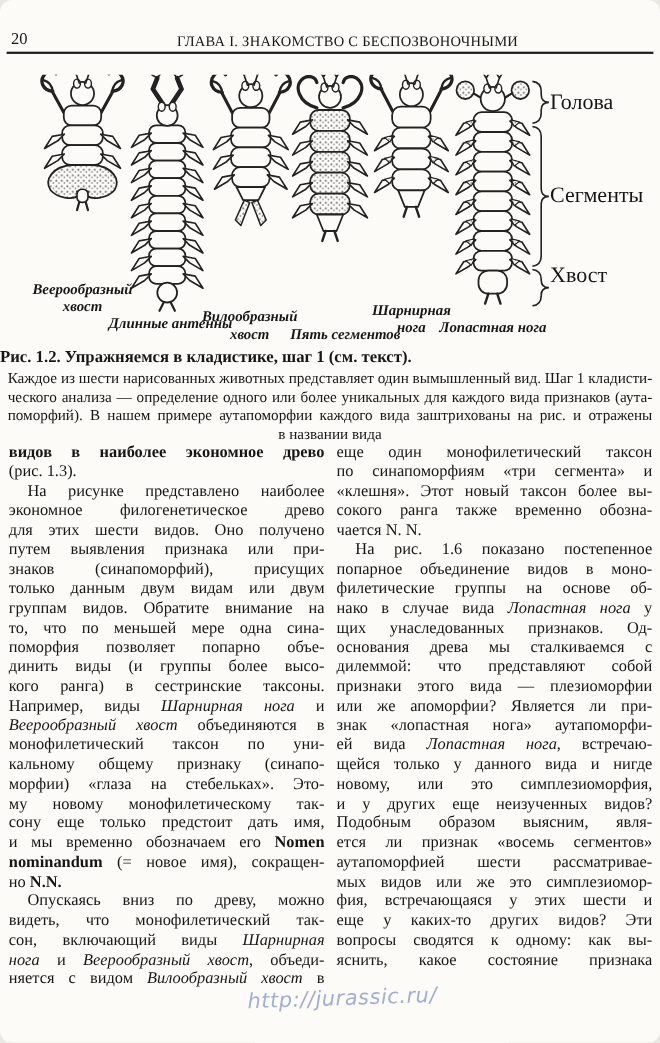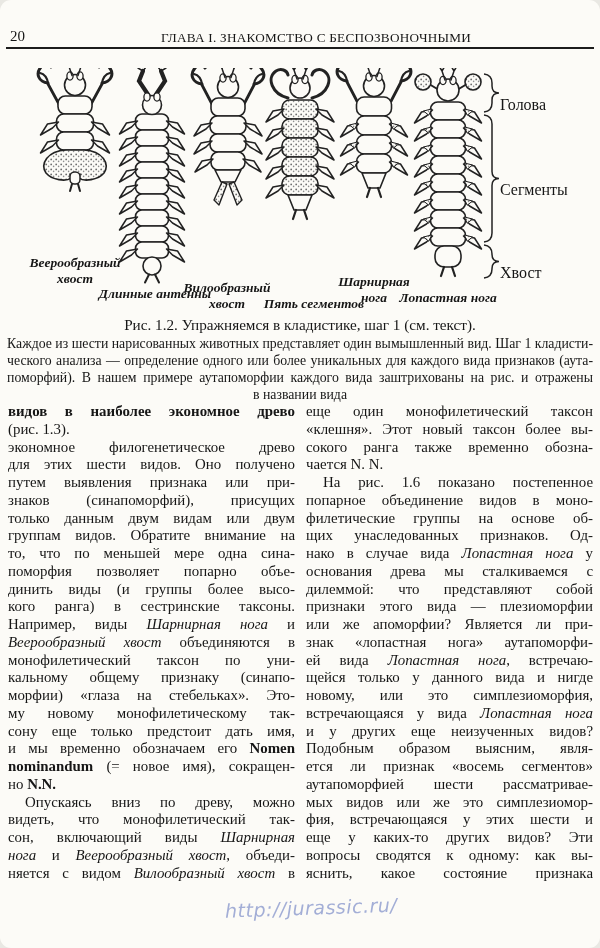--- a/index.html
+++ b/index.html
@@ -5,22 +5,22 @@
   html,body{margin:0;padding:0;background:#e9e8e3;}
   .page{position:relative;width:600px;height:948px;background:#fcfbf7;color:#161616;
         font-family:"Liberation Serif","DejaVu Serif",serif;overflow:hidden;margin:0 auto;border-radius:11px;}
   .pagenum{position:absolute;left:10px;top:28px;font-size:15px;}
   .chapter{position:absolute;left:0;right:0;top:30px;text-align:center;font-size:13.2px;letter-spacing:.25px;padding-left:32px;}
   .rule{position:absolute;left:6px;right:6px;top:47px;height:2px;background:#1c1c1c;}
   .figwrap{position:absolute;left:0;top:68px;width:600px;height:244px;}
   .figwrap svg{position:absolute;left:0;top:0;}
   .alabel{position:absolute;font-size:13.5px;font-weight:bold;font-style:italic;
           text-align:center;line-height:16px;}
-  .blabel{position:absolute;font-size:16px;line-height:17px;margin-top:11px;}
-  .caption{position:absolute;left:0;right:0;top:316px;text-align:center;font-size:15.2px;}
+  .blabel{position:absolute;font-size:20px;line-height:17px;}
+  .caption{position:absolute;left:0;right:0;top:316px;font-size:15.2px;font-weight:bold;}
   .subcap{position:absolute;left:7px;top:336px;width:586px;font-size:13.8px;line-height:16.4px;}
   .columns{position:absolute;left:8px;top:403px;width:585px;display:flex;gap:11px;}
   .col{width:287px;font-size:14.9px;line-height:17.75px;}
   .bline{min-height:17px;}
   .jst{text-align:justify;text-align-last:justify;}
   .ind{text-indent:17px;}
   .ctr{text-align:center;}
   .watermark{position:absolute;left:225px;top:896px;width:210px;font-size:19px;font-style:italic;
              font-family:"DejaVu Sans","Liberation Sans",sans-serif;transform:rotate(-2deg);
              letter-spacing:.5px;opacity:.8;}
@@ -247,35 +247,36 @@
 
     <div class="alabel" style="left:16px;top:187px;width:118px;">Веерообразный хвост</div>
     <div class="alabel" style="left:80px;top:218px;width:150px;">Длинные антенны</div>
     <div class="alabel" style="left:170px;top:212px;width:114px;">Вилообразный хвост</div>
     <div class="alabel" style="left:236px;top:228px;width:128px;text-align:right;">Пять сегментов</div>
     <div class="alabel" style="left:325px;top:206px;width:98px;">Шарнирная нога</div>
     <div class="alabel" style="left:382px;top:222px;width:132px;">Лопастная нога</div>
 
     <div class="blabel" style="left:500px;top:17px;">Голова</div>
     <div class="blabel" style="left:500px;top:102px;">Сегменты</div>
-    <div class="blabel" style="left:500px;top:185px;">Хвост</div>
+    <div class="blabel" style="left:500px;top:174px;">Хвост</div>
   </div>
 
   <div class="caption">Рис. 1.2. Упражняемся в кладистике, шаг 1 (см. текст).</div>
   <div class="subcap" id="subcap">
       <div class="bline jst">Каждое из шести нарисованных животных представляет один вымышленный вид. Шаг 1 кладисти-</div>
       <div class="bline jst">ческого анализа — определение одного или более уникальных для каждого вида признаков (аута-</div>
       <div class="bline jst">поморфий). В нашем примере аутапоморфии каждого вида заштрихованы на рис. и отражены</div>
       <div class="bline ctr">в названии вида</div>
     </div>
 
   <div class="columns">
     <div class="col" id="col-left">
         <div class="bline jst"><b>видов в наиболее экономное древо</b></div>
         <div class="bline">(рис. 1.3).</div>
+        <div class="bline jst ind">На рисунке представлено наиболее</div>
         <div class="bline jst">экономное филогенетическое древо</div>
         <div class="bline jst">для этих шести видов. Оно получено</div>
         <div class="bline jst">путем выявления признака или при-</div>
         <div class="bline jst">знаков (синапоморфий), присущих</div>
         <div class="bline jst">только данным двум видам или двум</div>
         <div class="bline jst">группам видов. Обратите внимание на</div>
         <div class="bline jst">то, что по меньшей мере одна сина-</div>
         <div class="bline jst">поморфия позволяет попарно объе-</div>
         <div class="bline jst">динить виды (и группы более высо-</div>
         <div class="bline jst">кого ранга) в сестринские таксоны.</div>
@@ -290,37 +291,37 @@
         <div class="bline jst"><b>nominandum</b> (= новое имя), сокращен-</div>
         <div class="bline">но <b>N.N.</b></div>
         <div class="bline jst ind">Опускаясь вниз по древу, можно</div>
         <div class="bline jst">видеть, что монофилетический так-</div>
         <div class="bline jst">сон, включающий виды <i>Шарнирная</i></div>
         <div class="bline jst"><i>нога</i> и <i>Веерообразный хвост</i>, объеди-</div>
         <div class="bline jst">няется с видом <i>Вилообразный хвост</i> в</div>
       </div>
     <div class="col" id="col-right">
         <div class="bline jst">еще один монофилетический таксон</div>
+        <div class="bline jst">по синапоморфиям «три сегмента» и</div>
         <div class="bline jst">«клешня». Этот новый таксон более вы-</div>
         <div class="bline jst">сокого ранга также временно обозна-</div>
         <div class="bline">чается N. N.</div>
         <div class="bline jst ind">На рис. 1.6 показано постепенное</div>
         <div class="bline jst">попарное объединение видов в моно-</div>
         <div class="bline jst">филетические группы на основе об-</div>
+        <div class="bline jst">нако в случае вида <i>Лопастная нога</i> у</div>
         <div class="bline jst">щих унаследованных признаков. Од-</div>
-        <div class="bline jst">нако в случае вида <i>Лопастная нога</i> у</div>
         <div class="bline jst">основания древа мы сталкиваемся с</div>
         <div class="bline jst">дилеммой: что представляют собой</div>
         <div class="bline jst">признаки этого вида — плезиоморфии</div>
         <div class="bline jst">или же апоморфии? Является ли при-</div>
         <div class="bline jst">знак «лопастная нога» аутапоморфи-</div>
         <div class="bline jst">ей вида <i>Лопастная нога</i>, встречаю-</div>
         <div class="bline jst">щейся только у данного вида и нигде</div>
         <div class="bline jst">новому, или это симплезиоморфия,</div>
-        <div class="bline jst">встречающаяся у вида <i>Лопастная нога</i></div>
         <div class="bline jst">и у других еще неизученных видов?</div>
         <div class="bline jst">Подобным образом выясним, явля-</div>
         <div class="bline jst">ется ли признак «восемь сегментов»</div>
         <div class="bline jst">аутапоморфией шести рассматривае-</div>
         <div class="bline jst">мых видов или же это симплезиомор-</div>
         <div class="bline jst">фия, встречающаяся у этих шести и</div>
         <div class="bline jst">еще у каких-то других видов? Эти</div>
         <div class="bline jst">вопросы сводятся к одному: как вы-</div>
         <div class="bline jst">яснить, какое состояние признака</div>
       </div>

